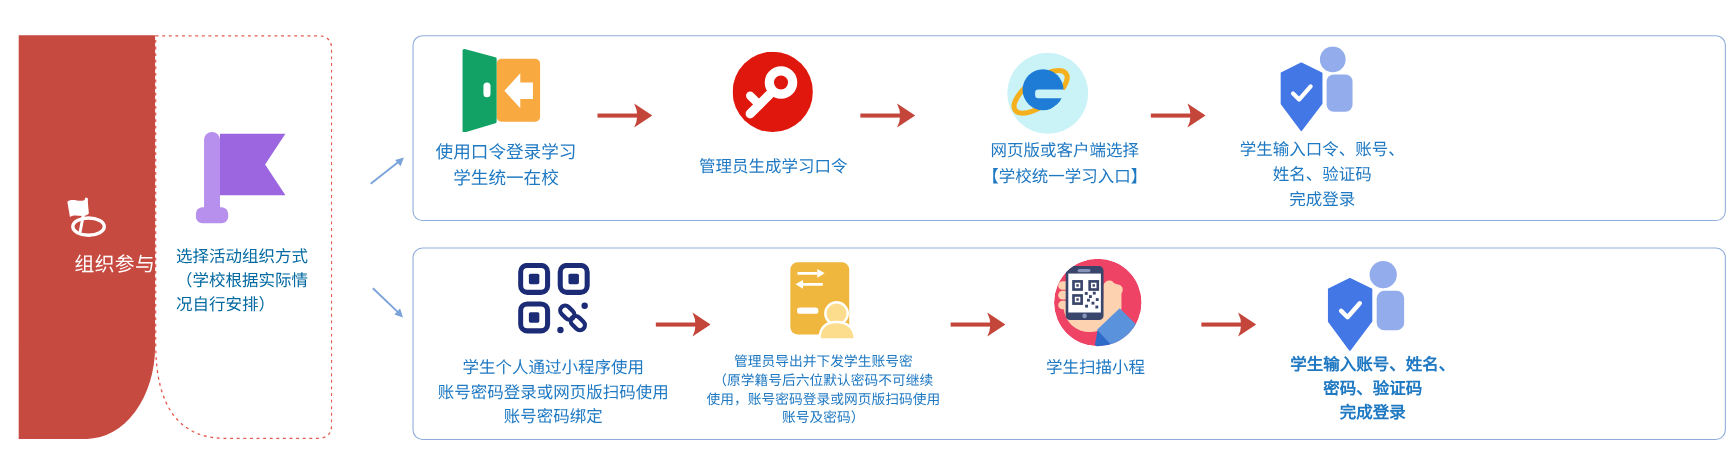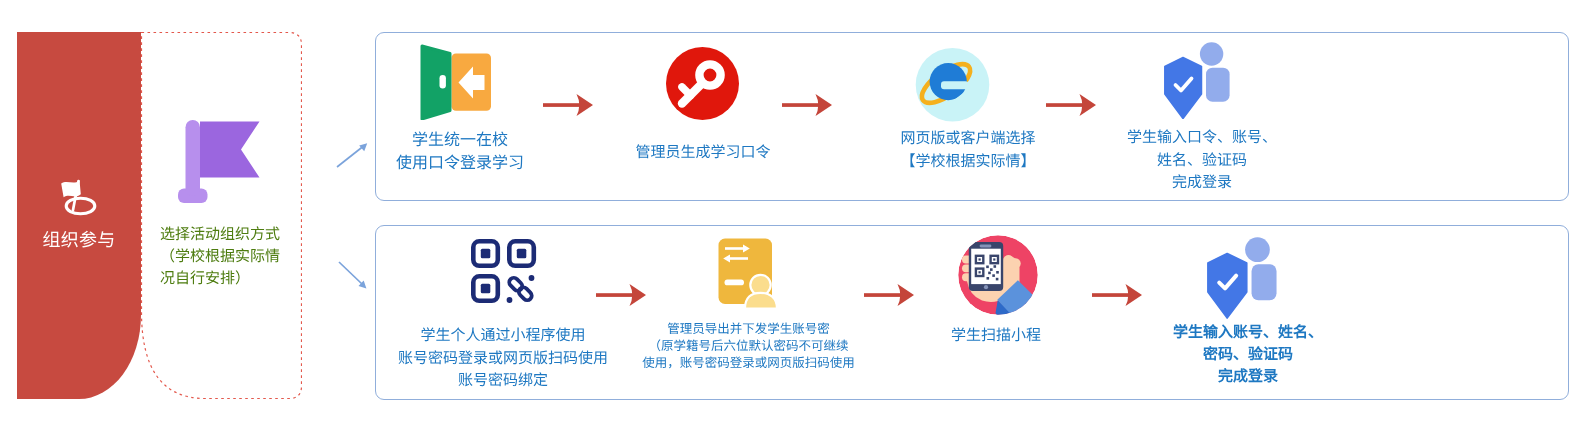--- a/index.html
+++ b/index.html
@@ -2,28 +2,28 @@
 <html lang="zh-CN"><head>
 <meta charset="utf-8">
 <style>
   html,body{margin:0;padding:0;background:#ffffff;}
   .stage{position:relative;width:1572px;height:433px;background:#ffffff;overflow:hidden;
          font-family:"Liberation Sans",sans-serif;}
   
   .banner{position:absolute;left:17px;top:32px;width:124px;height:367px;
           background:#c74a40;border-radius:0 0 62px 0 / 0 0 84px 0;}
   .banner-icon{position:absolute;left:43px;top:147px;}
-  .banner-label{position:absolute;left:0;top:198px;width:124px;text-align:center;
+  .banner-label{position:absolute;left:0;top:198px;width:124px;text-align:right;
                 color:#ffffff;font-size:18px;line-height:20px;letter-spacing:0.3px;}
   
   .selector{position:absolute;left:141px;top:32px;width:161px;height:367px;}
   .selector-border{position:absolute;left:0;top:0;}
   .selector-icon{position:absolute;left:37px;top:86px;}
   .selector-text{position:absolute;left:19px;top:191px;width:130px;text-align:left;
-                 color:#4d7c0f;font-size:15px;line-height:22.2px;}
+                 color:#0369a1;font-size:15px;line-height:22.2px;}
   
   .branch-up{position:absolute;left:333px;top:137px;}
   .branch-down{position:absolute;left:335px;top:258px;}
   
   .flow-box{position:absolute;left:375px;width:1192px;background:#ffffff;
             border:1px solid #90aedb;border-radius:9px;}
   .flow-box.top{top:32px;height:167px;}
   .flow-box.bottom{top:225px;height:173px;}
   
   .icon{position:absolute;}
@@ -83,22 +83,22 @@
   <div class="flow-box top"></div>
   <div class="flow-box bottom"></div>
 
   <svg class="icon i-t1" width="72" height="76" viewBox="0 0 72 76">
     <rect x="31.5" y="9.5" width="39.5" height="57.2" rx="4.5" fill="#f8a940"></rect>
     <path d="M2,2 L30,9.5 L30,66.5 L2,75 Z" fill="#12a266" stroke="#12a266" stroke-width="3" stroke-linejoin="round"></path>
     <rect x="19.5" y="31" width="6.4" height="13.4" rx="3.2" fill="#ffffff"></rect>
     <path d="M38.5,38.5 L53,22.5 L53,31 L64.5,31 L64.5,46 L53,46 L53,54.5 Z" fill="#ffffff"></path>
   </svg>
   <div class="label l-t1">
+    <div>使用口令登录学习</div>
     <div>学生统一在校</div>
-    <div>使用口令登录学习</div>
   </div>
 
   <svg class="arrow a-t1" width="50" height="24" viewBox="0 0 50 24">
     <rect x="0" y="10.2" width="37" height="3.7" fill="#c4453a"></rect>
     <path d="M50,12 L33.5,1 Q39,12 33.5,23 Z" fill="#c4453a"></path>
   </svg>
 
   <svg class="icon i-t2" width="73" height="73" viewBox="0 0 73 73">
     <circle cx="36.5" cy="36.5" r="36.5" fill="#e0170c"></circle>
     <circle cx="44" cy="28" r="10.6" fill="none" stroke="#ffffff" stroke-width="8.4"></circle>
@@ -118,21 +118,21 @@
     <circle cx="37.5" cy="36.8" r="36.8" fill="#c9f3f7"></circle>
     <g transform="rotate(-36 31 35.5)">
       <ellipse cx="31" cy="35.5" rx="28.5" ry="12" fill="none" stroke="#f5b01d" stroke-width="4.6"></ellipse>
     </g>
     <circle cx="33.2" cy="33.6" r="18.6" fill="#1f7cd6"></circle>
     <rect x="26" y="33.3" width="27.5" height="8" rx="3" fill="#c9f3f7"></rect>
     <polygon points="38,52.8 53.5,41 53.5,52.8" fill="#c9f3f7"></polygon>
   </svg>
   <div class="label l-t3">
     <div>网页版或客户端选择</div>
-    <div>【学校根据实际情】</div>
+    <div>【学校统一学习入口】</div>
   </div>
 
   <svg class="arrow a-t3" width="50" height="24" viewBox="0 0 50 24">
     <rect x="0" y="10.2" width="37" height="3.7" fill="#c4453a"></rect>
     <path d="M50,12 L33.5,1 Q39,12 33.5,23 Z" fill="#c4453a"></path>
   </svg>
 
   <svg class="icon i-t4" width="66" height="77" viewBox="0 0 66 77">
     <circle cx="47.6" cy="12" r="11.7" fill="#92acec"></circle>
     <rect x="42" y="25.7" width="23.6" height="34" rx="6.5" fill="#92acec"></rect>
@@ -183,20 +183,21 @@
       <polygon points="12,16.6 5.2,20.5 12,24.4" stroke="none"></polygon>
     </g>
     <rect x="6.5" y="41.5" width="19.5" height="5.8" rx="2.9" fill="#ffffff"></rect>
     <circle cx="42.5" cy="47" r="10.2" fill="#fbdd8d" stroke="#ffffff" stroke-width="2.2"></circle>
     <path d="M27,70.5 C27,59.5 33,54.8 42.5,54.8 C52,54.8 59,60 59,70.5 Z" fill="#fbdd8d" stroke="#ffffff" stroke-width="2.2"></path>
   </svg>
   <div class="label l-b2">
     <div>管理员导出并下发学生账号密</div>
     <div>（原学籍号后六位默认密码不可继续</div>
     <div>使用，账号密码登录或网页版扫码使用</div>
+    <div>账号及密码）</div>
   </div>
 
   <svg class="arrow a-b2" width="50" height="24" viewBox="0 0 50 24">
     <rect x="0" y="10.2" width="37" height="3.7" fill="#c4453a"></rect>
     <path d="M50,12 L33.5,1 Q39,12 33.5,23 Z" fill="#c4453a"></path>
   </svg>
 
   <svg class="icon i-b3" width="80" height="80" viewBox="0 0 80 80">
     <defs>
       <clipPath id="scanClip">

